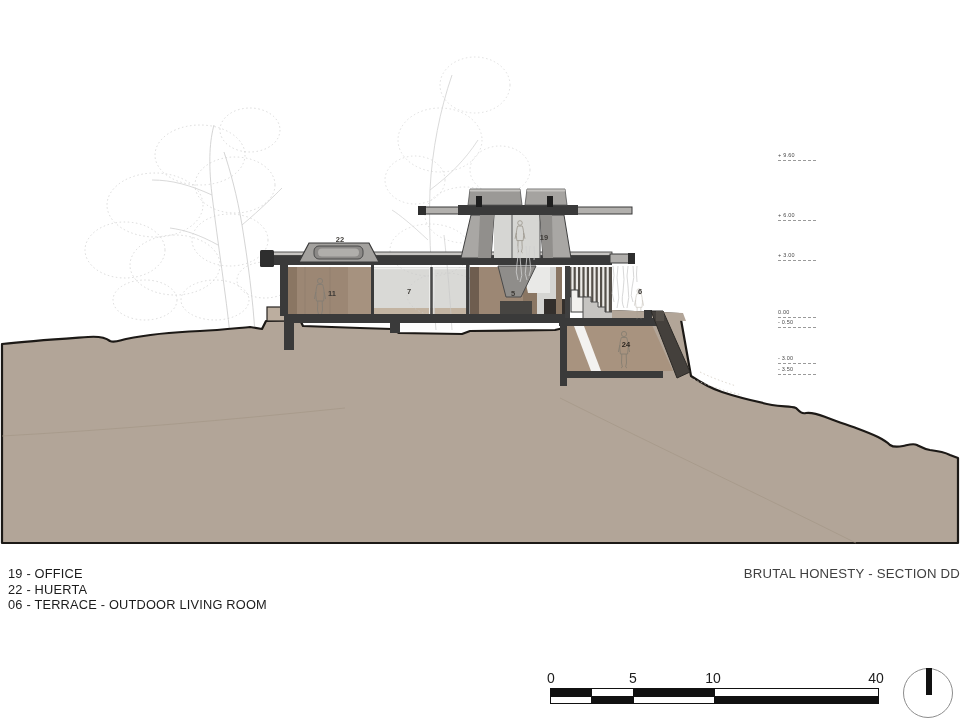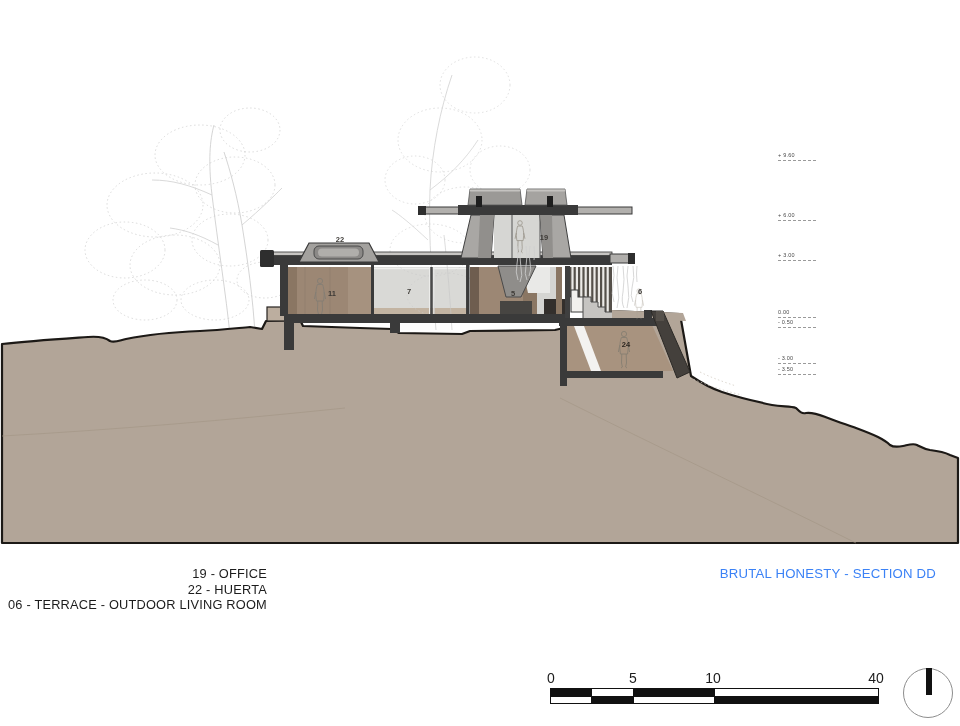--- a/index.html
+++ b/index.html
@@ -1,23 +1,23 @@
 <!DOCTYPE html>
 <html><head>
 <meta charset="utf-8">
 <style>
   html,body{margin:0;padding:0;background:#ffffff;}
   #canvas{position:relative;width:960px;height:726px;background:#ffffff;overflow:hidden;
           font-family:"Liberation Sans",sans-serif;text-decoration:underline;}
   svg{position:absolute;left:0;top:0;}
-  .overlay{position:absolute;color:#1a1a1a;text-align:right;}
+  .overlay{position:absolute;color:#1a1a1a;}
   
   #legend{left:8px;top:566px;font-size:12.8px;line-height:15.5px;letter-spacing:.2px;color:#1c1c1c;}
   
-  #title{right:24px;top:566px;font-size:13.2px;letter-spacing:.2px;color:#3b82f6;text-align:center;}
+  #title{right:0;top:566px;font-size:13.2px;letter-spacing:.2px;color:#404040;text-align:center;}
   
   .room-label{position:absolute;font-size:7.5px;font-weight:700;color:#3d3a36;transform:translate(-50%,-50%);}
   
   .elev{position:absolute;left:778px;width:80px;}
   .elev .val{display:block;font-size:5.5px;line-height:6px;color:#4a4a4a;letter-spacing:.2px;}
   .elev .dash{display:block;width:38px;height:0;border-bottom:1px dashed #9a9a9a;margin-top:1.5px;}
   
   #scalebar{position:absolute;left:550px;top:688px;width:327px;height:14px;border:1.2px solid #111;box-sizing:content-box;}
   .sb-row{position:absolute;left:0;width:327px;height:7px;display:flex;}
   .sb-row.bottom{top:7px;border-top:1px solid #111;height:6px;}

